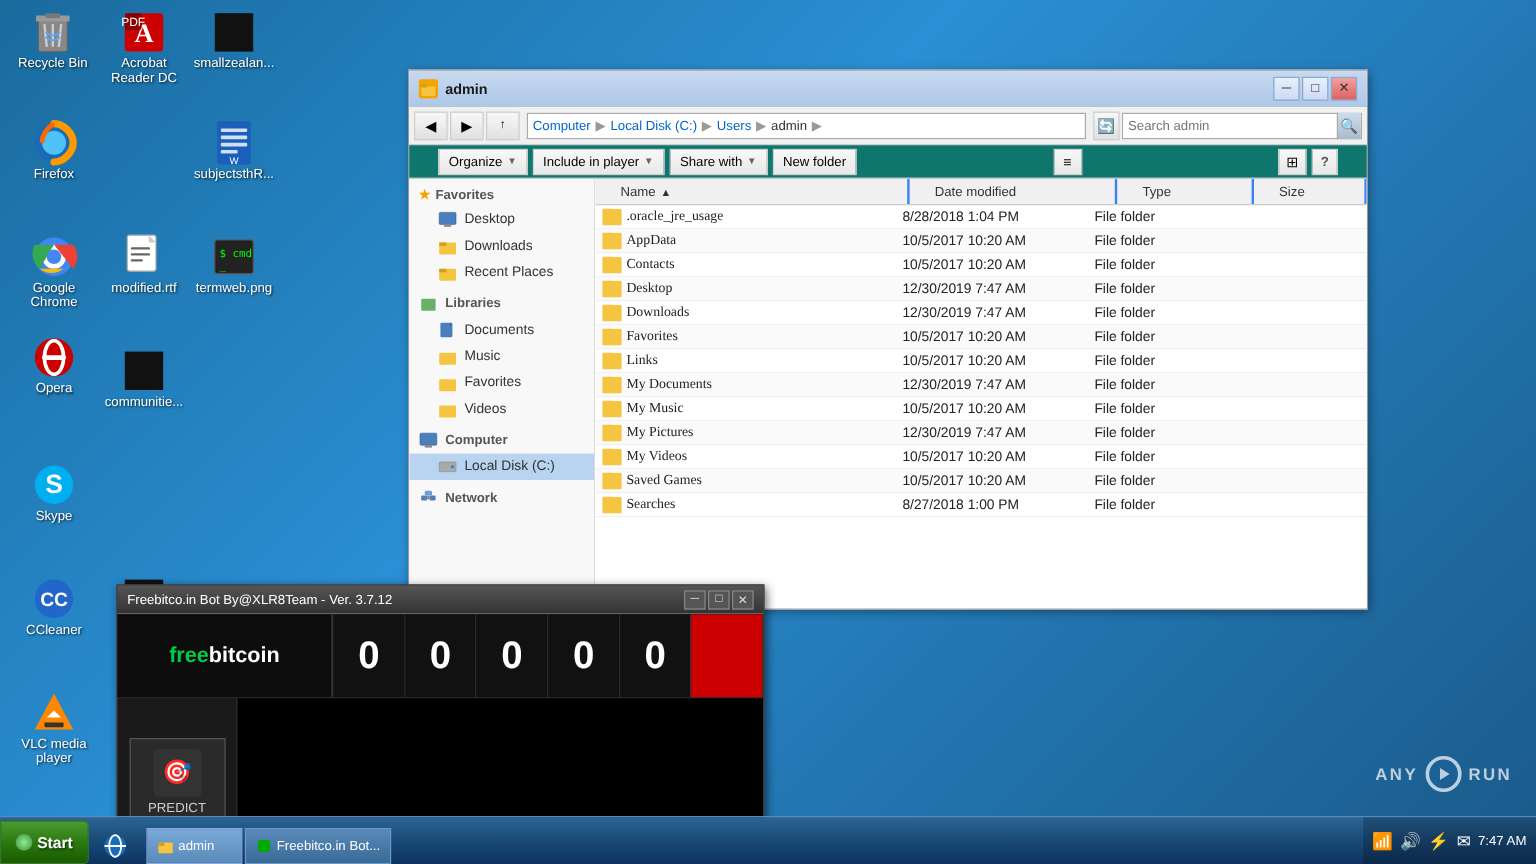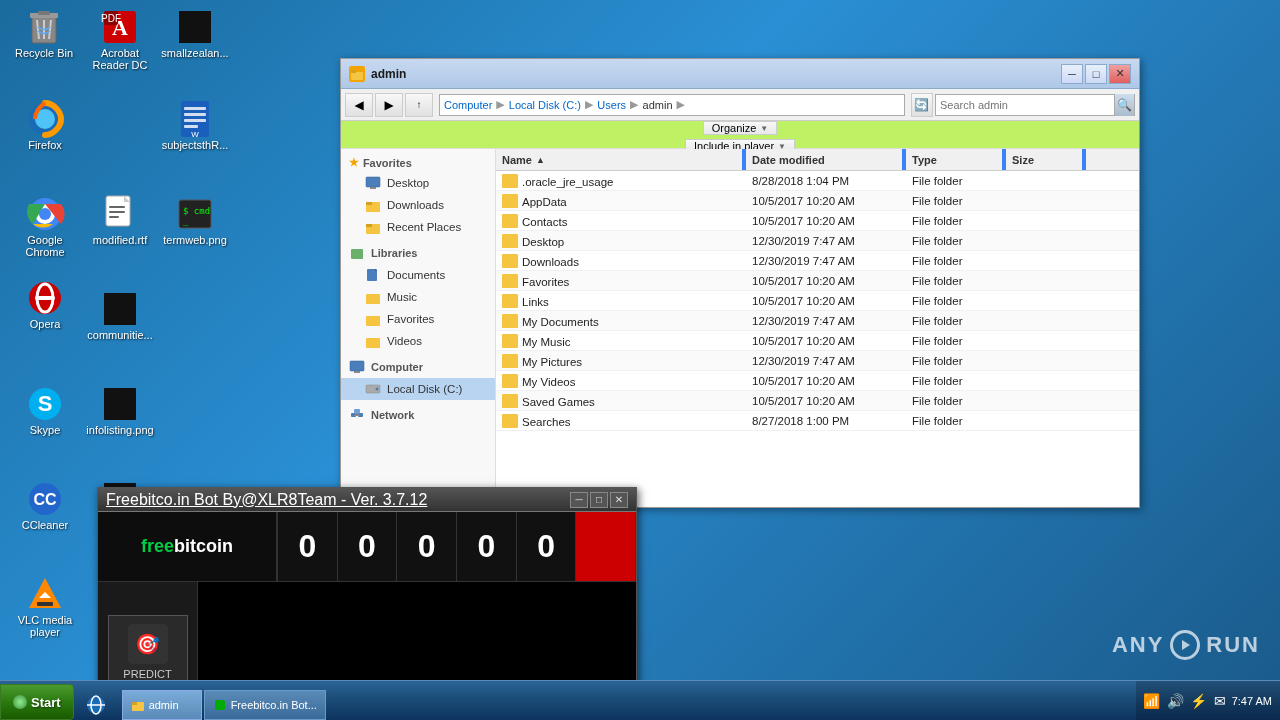--- a/index.html
+++ b/index.html
@@ -162,29 +162,28 @@
       border-left: 1px solid #aaa;
       cursor: pointer;
       display: flex;
       align-items: center;
       justify-content: center;
       font-size: 12px;
     }
 
     
     .explorer-toolbar2 {
-      background: #bef264;
+      background: #0f766e;
       height: 28px;
       display: flex;
       align-items: center;
       padding: 0 24px;
       border-bottom: 1px solid #ddd;
       flex-shrink: 0;
       gap: 4px;
-      flex-direction: column;
     }
     .toolbar-btn {
       height: 22px;
       padding: 0 8px;
       background: linear-gradient(to bottom, #f8f8f8, #e8e8e8);
       border: 1px solid #ccc;
       cursor: pointer;
       font-size: 11px;
       display: flex;
       align-items: center;
@@ -272,24 +271,25 @@
       height: 22px;
       flex-shrink: 0;
       position: sticky;
       top: 0;
     }
     .col-header {
       display: flex;
       align-items: center;
       padding: 0 6px;
       font-size: 11px;
-      font-weight: bold;
+      font-weight: normal;
       color: #333;
-      border-right: 4px solid #3b82f6;
-      cursor: pointer;
+      border-right: 2px solid #3b82f6;
+      cursor: pointer;
+      margin-left: 15px;
     }
     .col-name { width: 250px; }
     .col-date { width: 160px; }
     .col-type { width: 100px; }
     .col-size { width: 80px; }
 
     .file-row {
       display: flex;
       align-items: center;
       height: 20px;
@@ -301,22 +301,23 @@
       padding: 0 6px;
       font-size: 11.5px;
       color: #222;
       overflow: hidden;
       white-space: nowrap;
       text-overflow: ellipsis;
     }
     .file-name-cell {
       width: 250px;
       display: flex;
-      align-items: flex-end;
+      align-items: flex-start;
       gap: 4px;
+      font-family: Liberation Serif, serif;
     }
     .folder-icon-small {
       width: 16px;
       height: 14px;
       background: #f5c542;
       border-radius: 1px;
       flex-shrink: 0;
       position: relative;
     }
     .folder-icon-small::before {
@@ -347,22 +348,21 @@
       background: linear-gradient(to bottom, #555, #333);
       height: 24px;
       display: flex;
       align-items: center;
       padding: 0 8px;
       border-bottom: 1px solid #777;
     }
     .bot-title-text {
       flex: 1;
       color: white;
-      font-size: 16px;
-      text-decoration: underline;
+      font-size: 11px;
     }
     .bot-controls {
       display: flex;
       gap: 2px;
     }
     .bot-win-btn {
       width: 18px;
       height: 16px;
       border: 1px solid #888;
       background: #555;
@@ -539,21 +539,21 @@
     .anyrun-watermark {
       position: absolute;
       bottom: 60px;
       right: 20px;
       display: flex;
       align-items: center;
       gap: 6px;
       opacity: 0.7;
     }
     .anyrun-text {
-      font-size: 22px;
+      font-size: 14px;
       font-weight: bold;
       color: white;
       letter-spacing: 2px;
     }
     .anyrun-play {
       width: 30px;
       height: 30px;
       border: 3px solid white;
       border-radius: 50%;
       display: flex;
@@ -678,26 +678,20 @@
   </div>
 
   <div class="desktop-icon" style="top:380px;left:5px;">
     <svg class="icon-svg" viewBox="0 0 40 40">
       <circle cx="20" cy="20" r="16" fill="#00aff0"></circle>
       <text x="20" y="27" text-anchor="middle" font-size="22" font-weight="bold" fill="white" font-family="sans-serif">S</text>
     </svg>
     <span class="icon-label">Skype</span>
   </div>
 
-  <div class="desktop-icon" style="top:380px;left:80px;">
-    <svg class="icon-svg" viewBox="0 0 40 40">
-      <rect x="4" y="4" width="32" height="32" fill="#111"></rect>
-    </svg>
-    <span class="icon-label">infolisting.png</span>
-  </div>
 
   <div class="desktop-icon" style="top:475px;left:5px;">
     <svg class="icon-svg" viewBox="0 0 40 40">
       <circle cx="20" cy="20" r="16" fill="#2266cc"></circle>
       <text x="20" y="26" text-anchor="middle" font-size="16" font-weight="bold" fill="white">CC</text>
     </svg>
     <span class="icon-label">CCleaner</span>
   </div>
 
   <div class="desktop-icon" style="top:475px;left:80px;">

